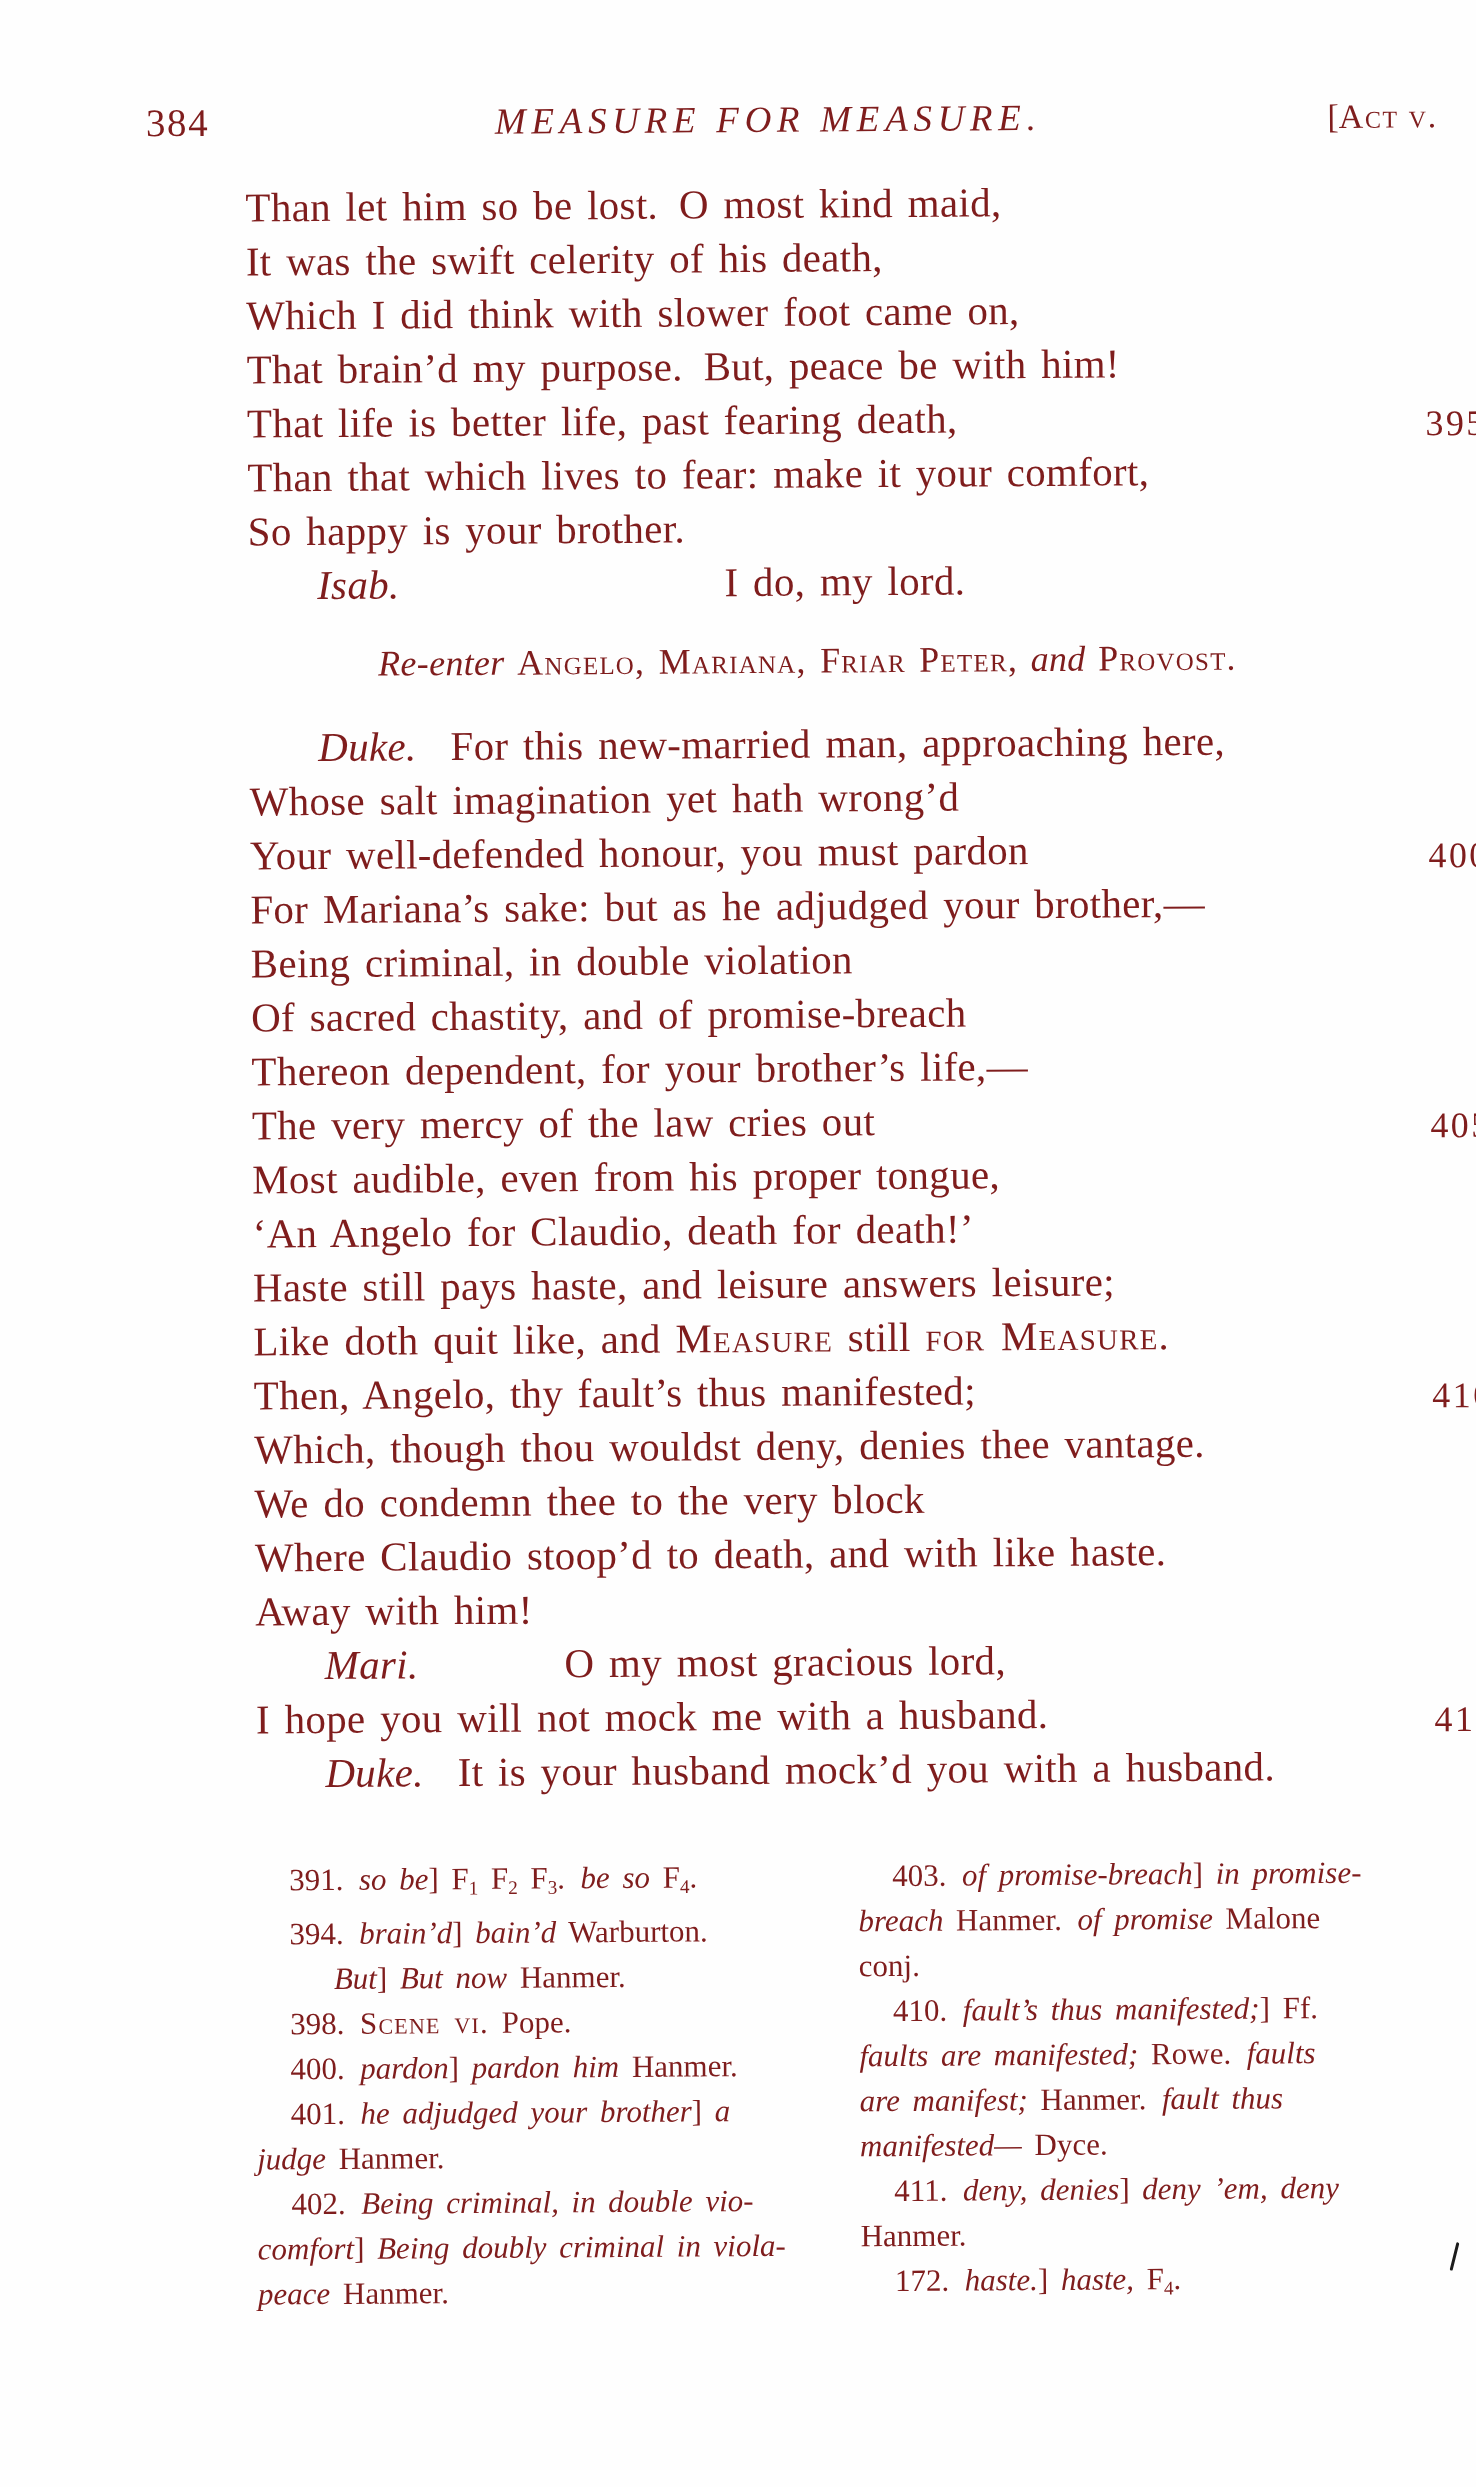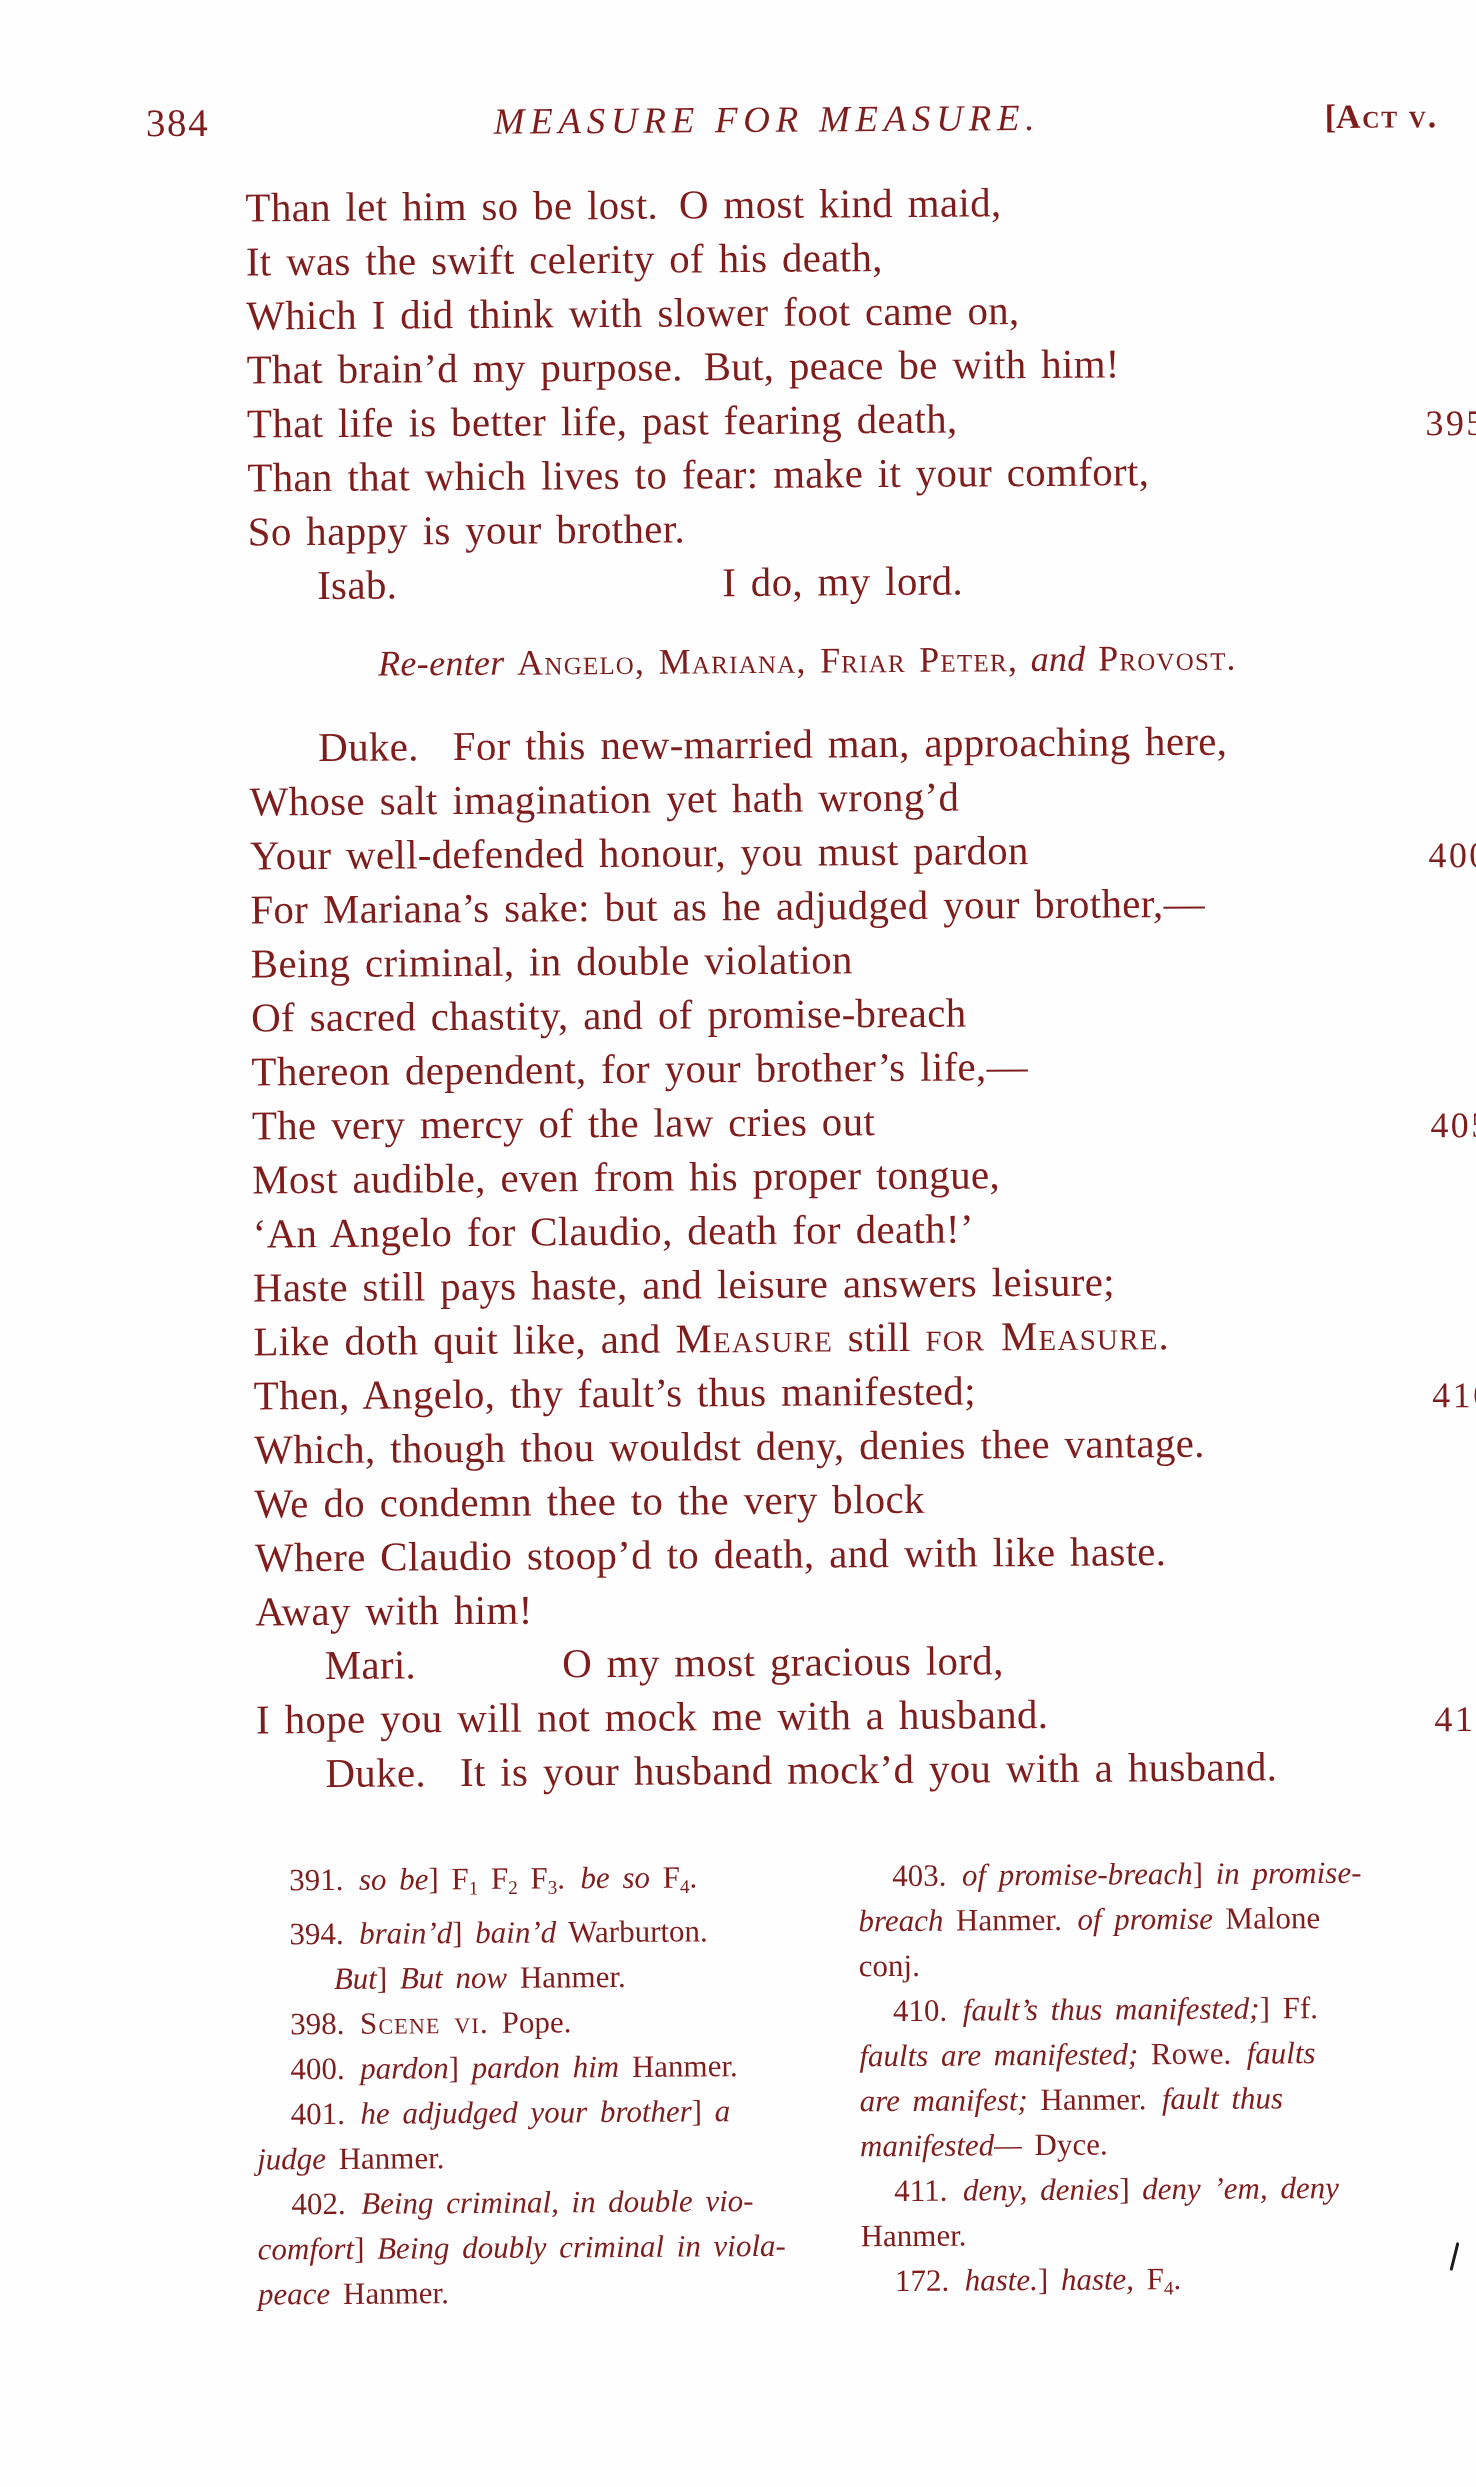--- a/index.html
+++ b/index.html
@@ -21,33 +21,33 @@
   .header{
     display:flex;align-items:baseline;
     margin:96px 63px 0 145px;
   }
   .pagenum{font-size:39px;letter-spacing:1.6px;}
   .runtitle{
     flex:1;text-align:center;
     font-style:italic;font-size:37px;letter-spacing:5.7px;
     white-space:nowrap;
   }
-  .actlabel{font-size:34px;white-space:nowrap;font-weight:bold;}
+  .actlabel{font-size:34px;white-space:nowrap;}
   .actlabel .seg-sc{letter-spacing:1.6px;}
   
   .verse{
     position:relative;
     margin:36px 16.3px 0 244px;
     font-size:41px;line-height:54px;
     word-spacing:4.1px;letter-spacing:0.3px;
     white-space:nowrap;
   }
   .vline{position:relative;}
   .vline.indented{padding-left:69px;}
-  .speaker{}
+  .speaker{font-style:italic;}
   .lnum{
     position:absolute;right:0;top:8px;
     font-size:36px;letter-spacing:2.4px;
   }
   
   .stagedir{
     margin:29px 122px 32.5px 0;
     text-align:center;
     font-size:36px;line-height:46px;
     word-spacing:3.3px;white-space:nowrap;

